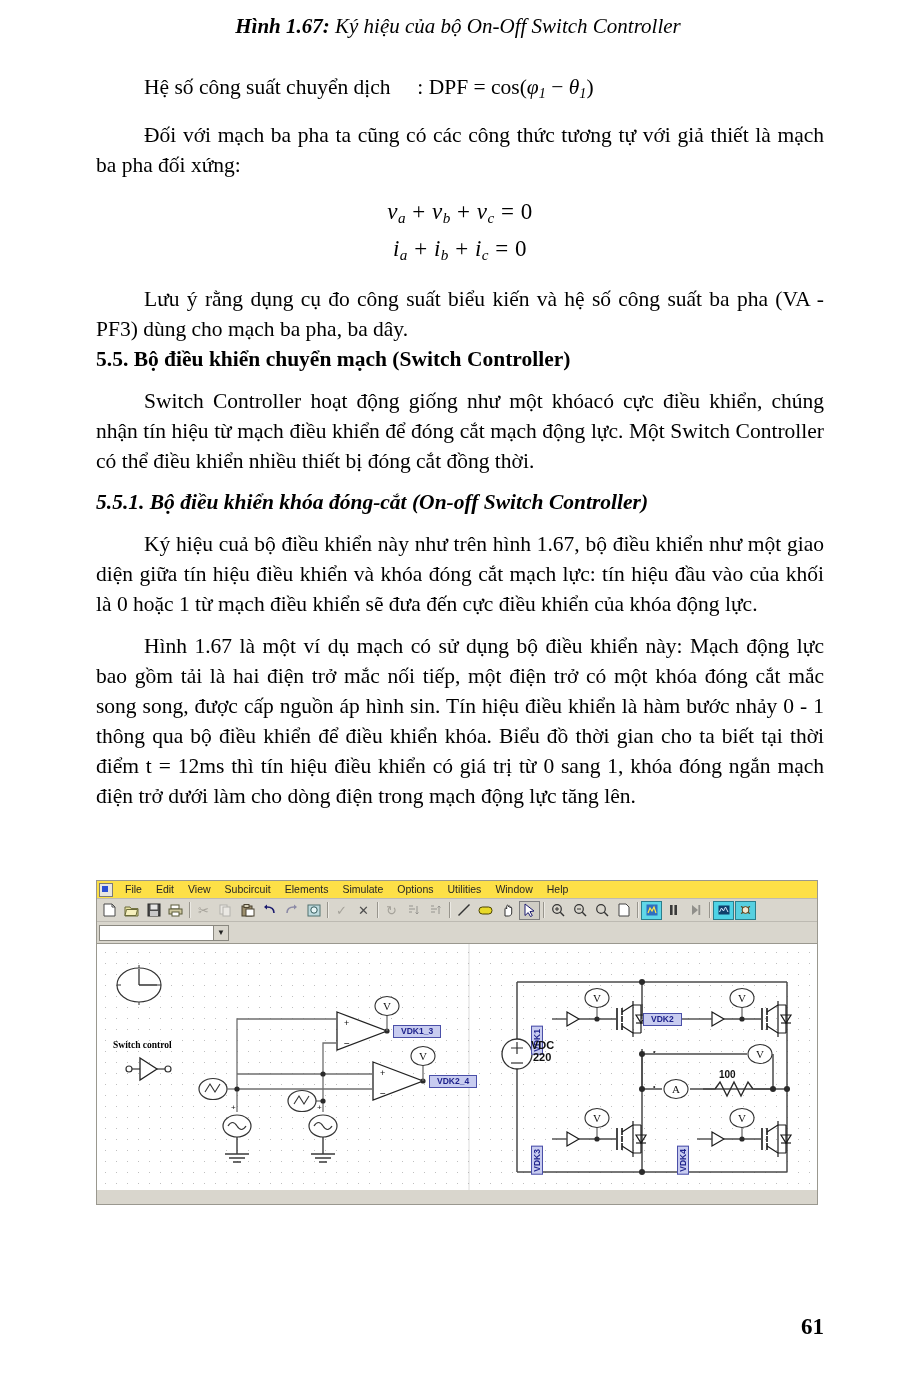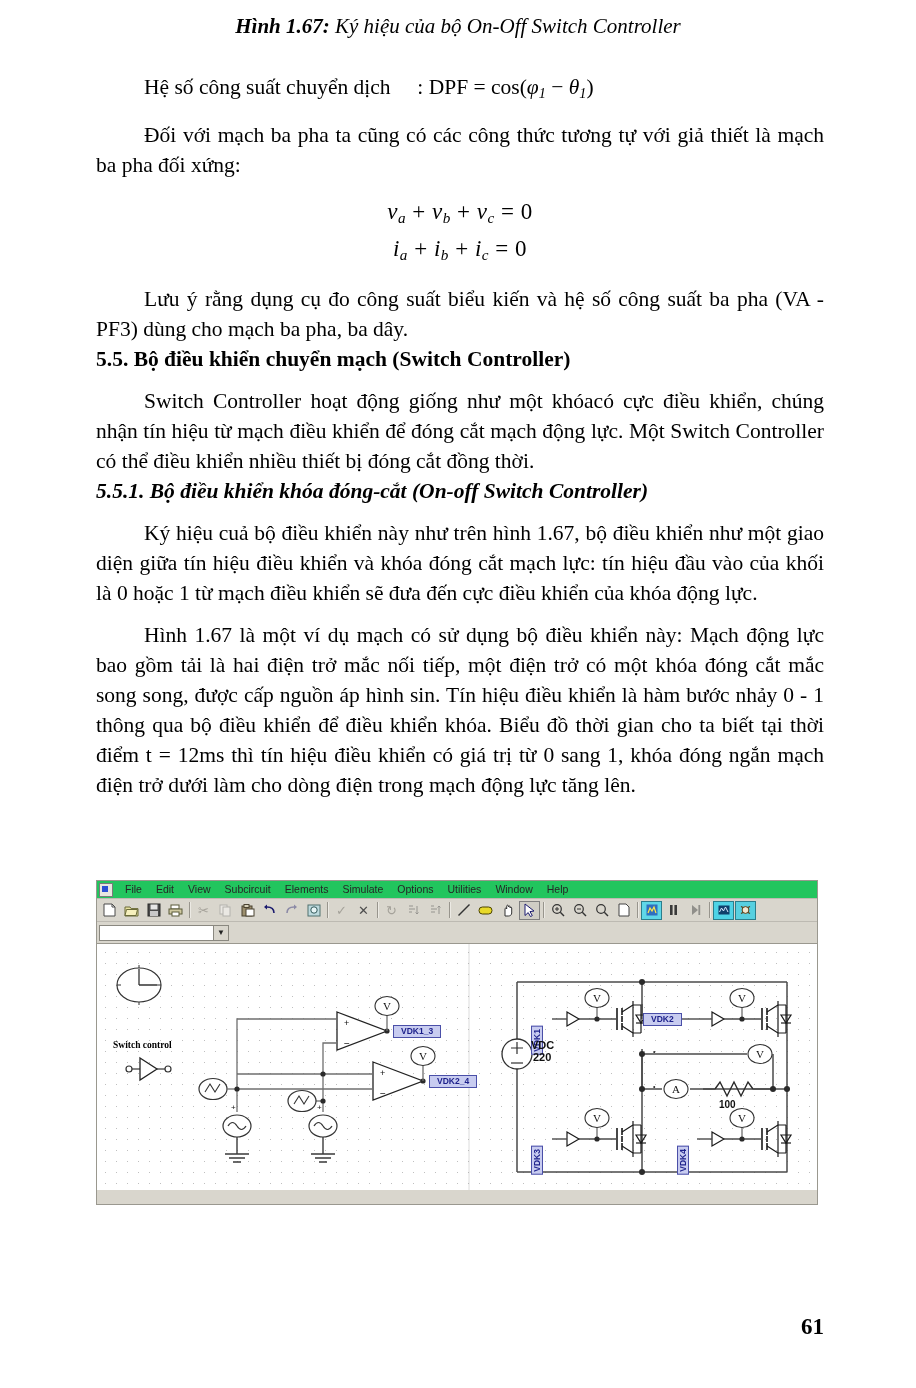--- a/index.html
+++ b/index.html
@@ -67,21 +67,21 @@
     font-size: 21.5px;
     line-height: 30px;
     margin-top: 0;
   }
   .heading-bi {
     font-family: "Liberation Serif", serif;
     font-weight: bold;
     font-style: italic;
     font-size: 21.5px;
     line-height: 30px;
-    margin-top: 0;
+    margin-top: 11px;
   }
 
   .caption {
     text-align: center;
     font-family: "Liberation Serif", serif;
     font-style: italic;
     font-size: 21px;
     margin-top: 14px;
   }
   .caption b { font-weight: bold; }
@@ -135,21 +135,21 @@
     color: #ffffff;
     font-size: 10.5px;
     font-weight: bold;
     white-space: nowrap;
     overflow: hidden;
     letter-spacing: 0.1px;
     text-shadow: 0 0 1px rgba(0,0,0,.4);
   }
   .menubar {
     height: 17px;
-    background: #22c55e;
+    background: #fde047;
     display: flex;
     align-items: center;
     padding-left: 2px;
     border-bottom: 1px solid #bdbab2;
   }
   .menubar .doc-icon {
     width: 12px; height: 12px;
     background: #e8e6df;
     border: 1px solid #7a7a7a;
     margin-right: 5px;
@@ -740,21 +740,21 @@
       <div class="lbl" style="left:332px; top:131px;">VDK2_4</div>
 
       <div class="lbl lbl-v" style="left:434px; top:82px;">VDK1</div>
       <div class="lbl lbl-v" style="left:434px; top:202px;">VDK3</div>
       <div class="lbl" style="left:546px; top:69px;">VDK2</div>
       <div class="lbl lbl-v" style="left:580px; top:202px;">VDK4</div>
 
       <div class="plain-lbl" style="left:434px; top:95px; font-size:11px;">VDC</div>
       <div class="plain-lbl" style="left:436px; top:107px; font-size:11px;">220</div>
 
-      <div class="plain-lbl" style="left:622px; top:125px; font-size:10px;margin-top:30px;">100</div>
+      <div class="plain-lbl" style="left:622px; top:125px; font-size:10px;">100</div>
     </div>
   </div>
 
   <div class="caption">
     <b>Hình 1.67:</b><span> Ký hiệu của bộ On-Off Switch Controller</span>
   </div>
 
   <div class="page-num">61</div>
 
 </div>

